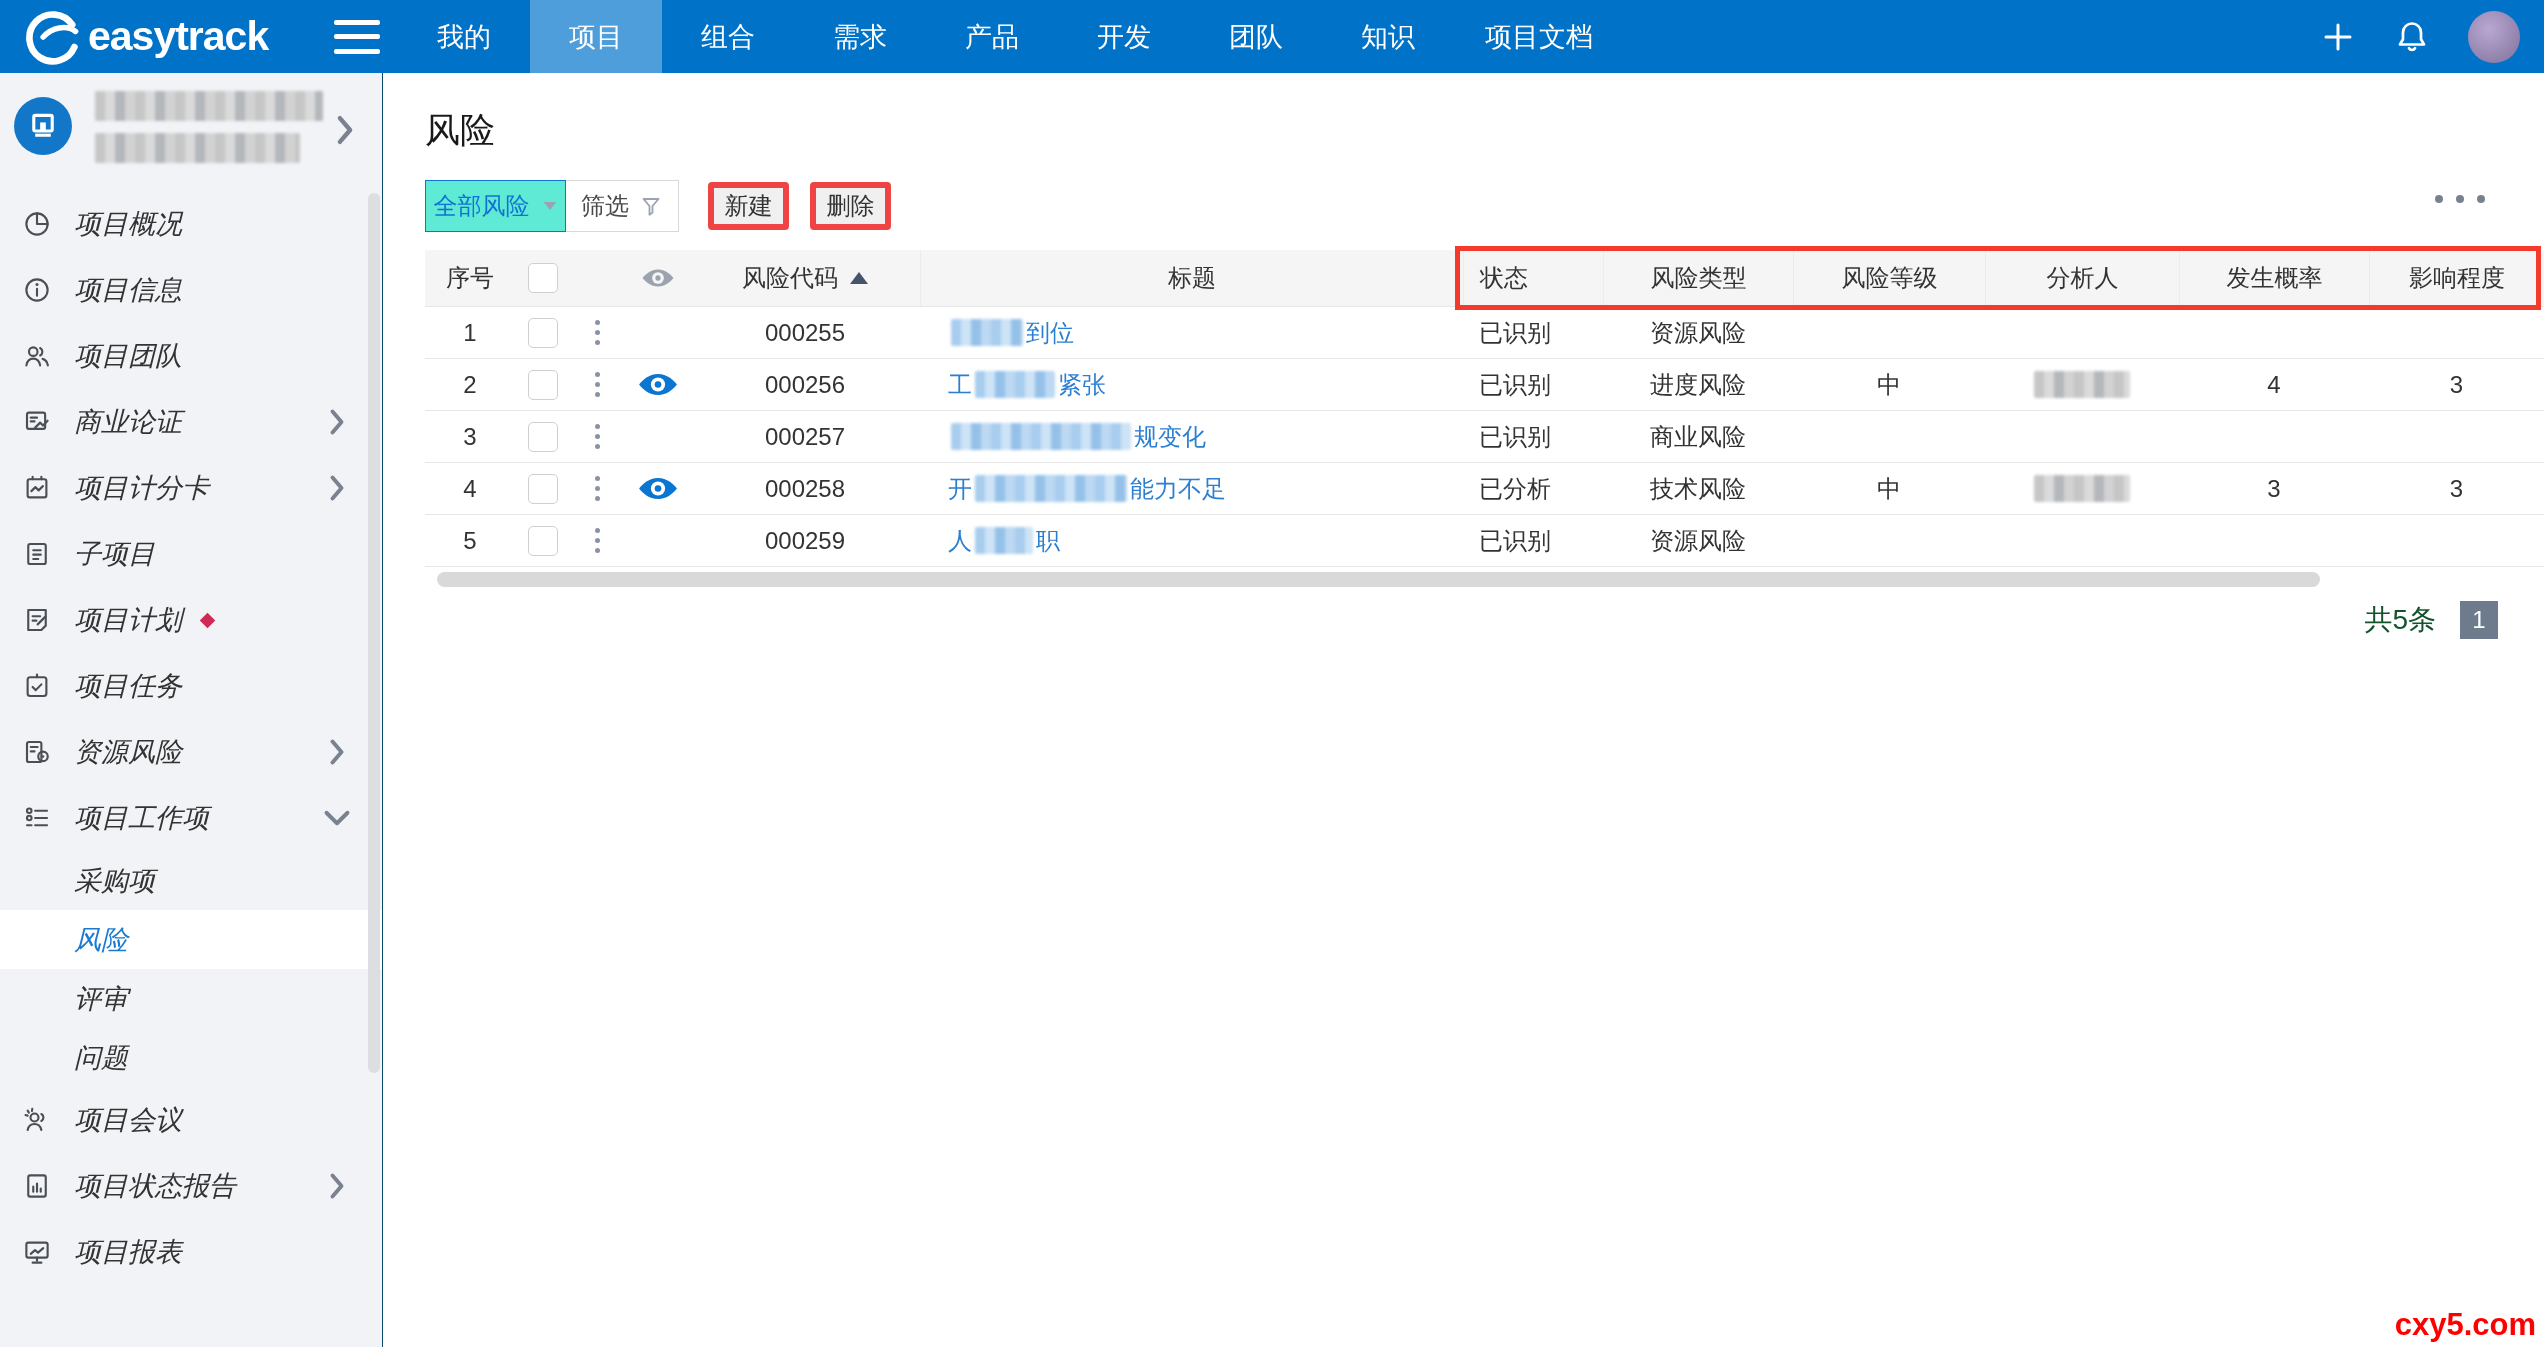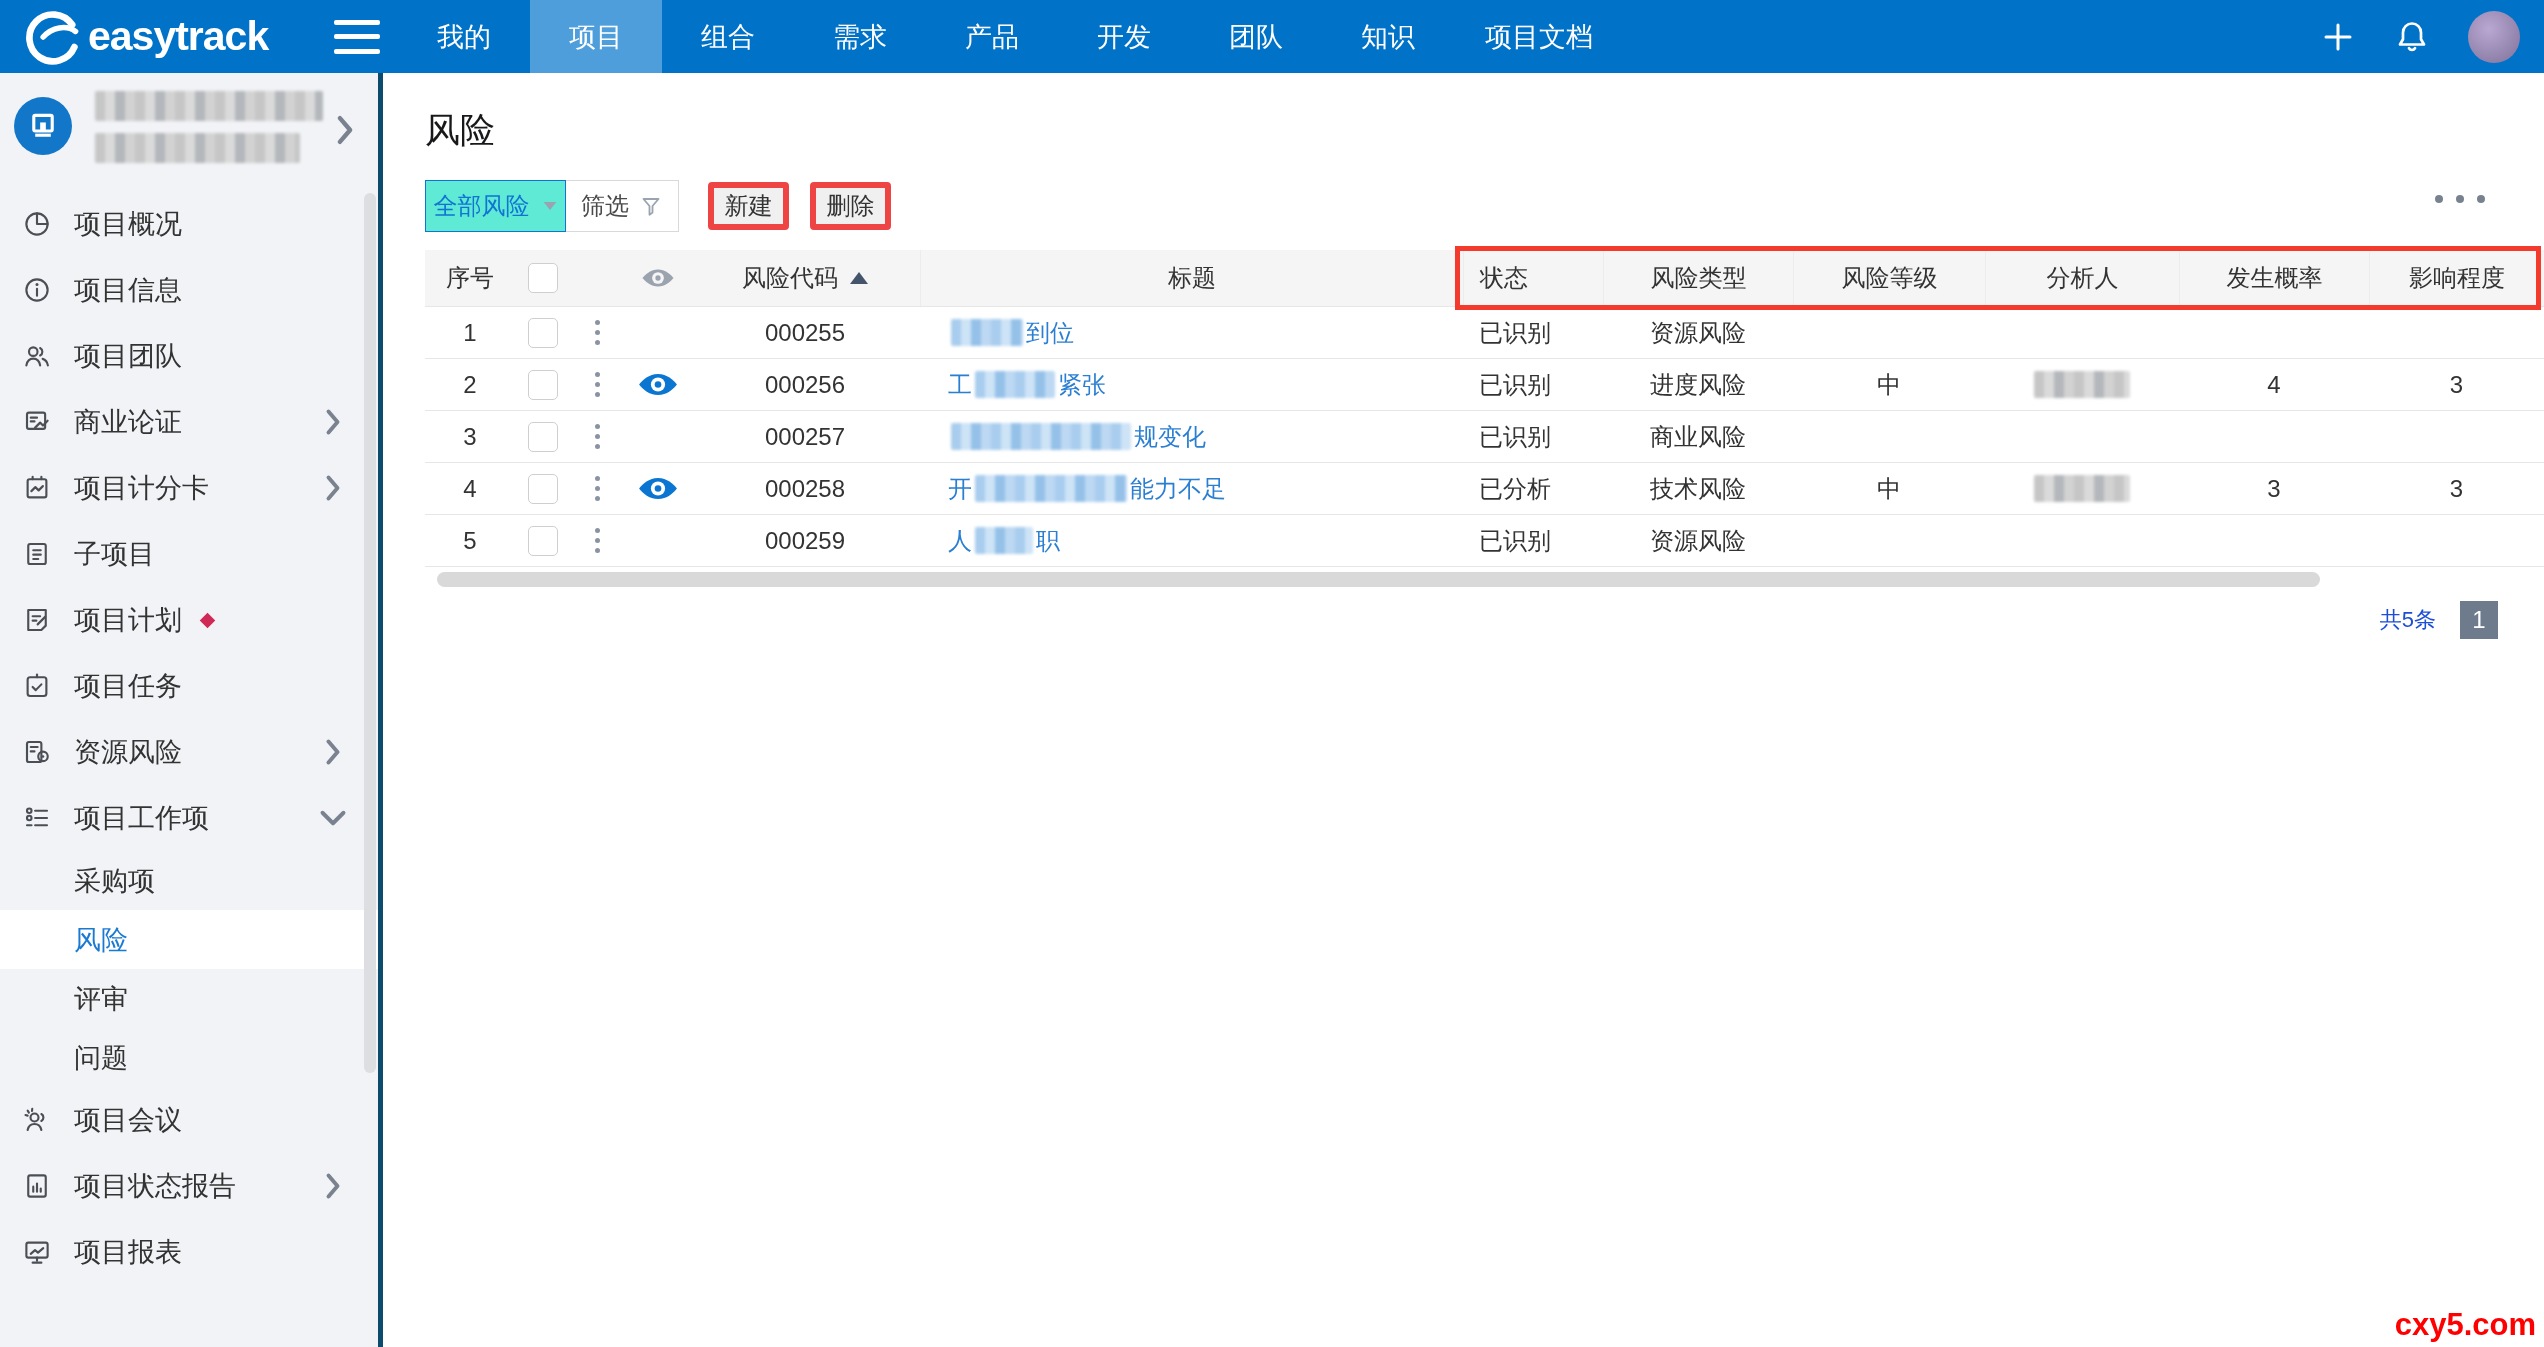--- a/index.html
+++ b/index.html
@@ -15,21 +15,21 @@
   .hamburger div{height:5px;background:#fff;border-radius:2px;}
   .nav-tabs{display:flex;height:100%;margin-left:18px;}
   .nav-tab{width:132px;height:100%;display:flex;align-items:center;justify-content:center;font-size:27px;cursor:pointer;}
   .nav-tab.wide{width:170px;}
   .nav-tab.active{background:#4d9edb;}
   .nav-right{margin-left:auto;display:flex;align-items:center;gap:38px;margin-right:24px;}
   .nav-right svg{width:36px;height:36px;}
   .nav-avatar{width:52px;height:52px;border-radius:50%;background:radial-gradient(circle at 40% 35%,#b9a8d2,#8d7fa8 75%);}
 
   
-  .sidebar{position:absolute;top:73px;left:0;width:383px;bottom:0;background:#f1f3f6;border-right:5px solid #0c4a6e;box-sizing:border-box;}
+  .sidebar{position:absolute;top:73px;left:0;width:383px;bottom:0;background:#f1f3f6;border-right:1px solid #0c4a6e;box-sizing:border-box;font-style:italic;}
   .proj-head{position:relative;height:118px;}
   .proj-avatar{position:absolute;left:14px;top:24px;width:58px;height:58px;border-radius:50%;background:#1277c9;display:flex;align-items:center;justify-content:center;}
   .proj-avatar svg{width:34px;height:34px;}
   .proj-blur1{position:absolute;left:95px;top:18px;width:228px;height:30px;}
   .proj-blur2{position:absolute;left:95px;top:60px;width:205px;height:30px;}
   .proj-chevron{position:absolute;left:334px;top:40px;}
   .blur-g{background:repeating-linear-gradient(90deg,#c6c6c6 0 10px,#dadada 10px 20px,#b4b7bb 20px 30px,#d2d2d2 30px 40px);filter:blur(1.4px);border-radius:2px;}
   .blur-b{background:repeating-linear-gradient(90deg,#a9cdee 0 10px,#cde3f6 10px 20px,#95c1e9 20px 30px,#bcd8f2 30px 40px);filter:blur(1.4px);border-radius:2px;}
   .menu{position:absolute;top:118px;left:0;right:0;}
   .menu-item{position:relative;height:66px;display:flex;align-items:center;padding-left:22px;font-size:27px;color:#333;cursor:pointer;}
@@ -76,21 +76,21 @@
   .thead .rb{border-left:1px solid #ececec;}
   .checkbox{width:30px;height:30px;background:#fff;border:1px solid #cfcfcf;border-radius:5px;box-sizing:border-box;cursor:pointer;}
   .kebab{display:flex;flex-direction:column;gap:5px;cursor:pointer;}
   .kebab i{width:5px;height:5px;border-radius:50%;background:#8a93a3;}
   .sort-asc{width:0;height:0;border-left:9px solid transparent;border-right:9px solid transparent;border-bottom:12px solid #44546a;margin-left:12px;}
   .title-link{color:#2b7fd2;display:flex;align-items:center;cursor:pointer;}
   .title-link .blur-b{height:27px;margin:0 3px;}
   .red-box{position:absolute;left:1030px;top:-4px;width:1086px;height:64px;border:5px solid #f43a2c;box-sizing:border-box;pointer-events:none;}
   .hscroll{position:absolute;left:53px;top:499px;width:1883px;height:15px;background:#d9d9d9;border-radius:8px;cursor:pointer;}
   .pager{position:absolute;right:46px;top:528px;display:flex;align-items:center;gap:24px;}
-  .pager-total{font-size:22px;color:#1d4ed8;}
+  .pager-total{font-size:28px;color:#14532d;}
   .pager-page{width:38px;height:38px;background:#6d7b8c;color:#fff;font-size:24px;display:flex;align-items:center;justify-content:center;cursor:pointer;}
   .watermark{position:absolute;right:8px;bottom:4px;font-size:31px;font-weight:bold;color:#f00;}
 </style>
 </head>
 <body>
 
 <div class="screen">
 
   <div class="topnav">
     <div class="brand">

